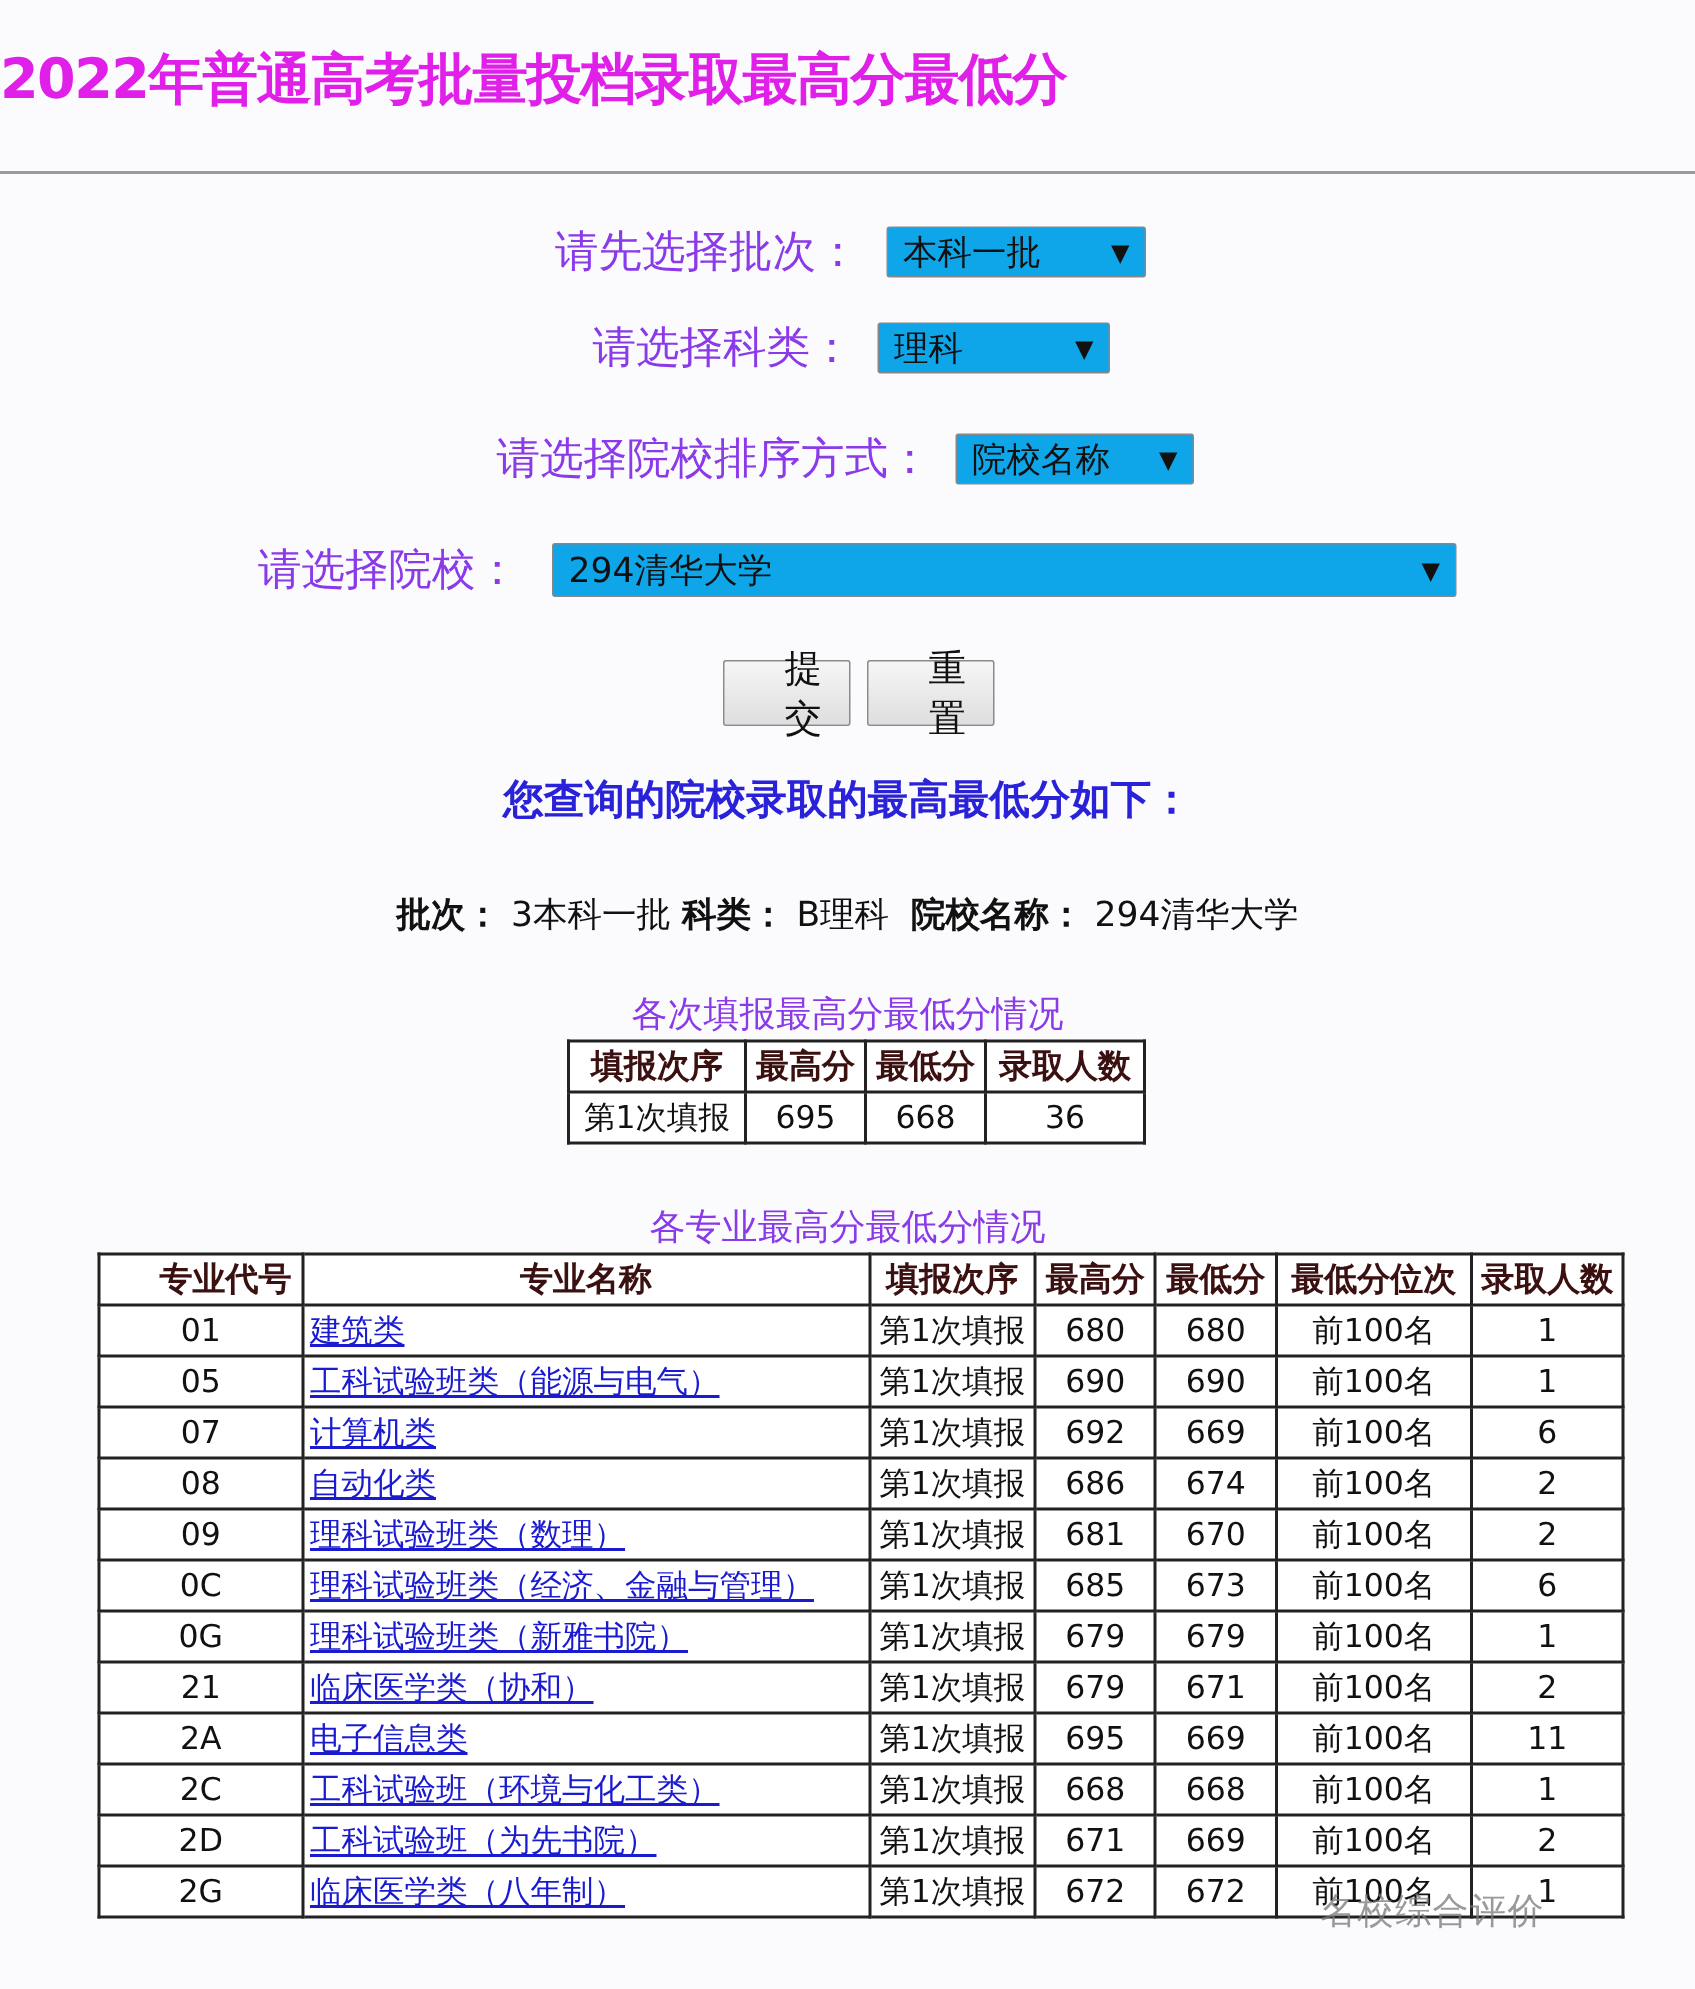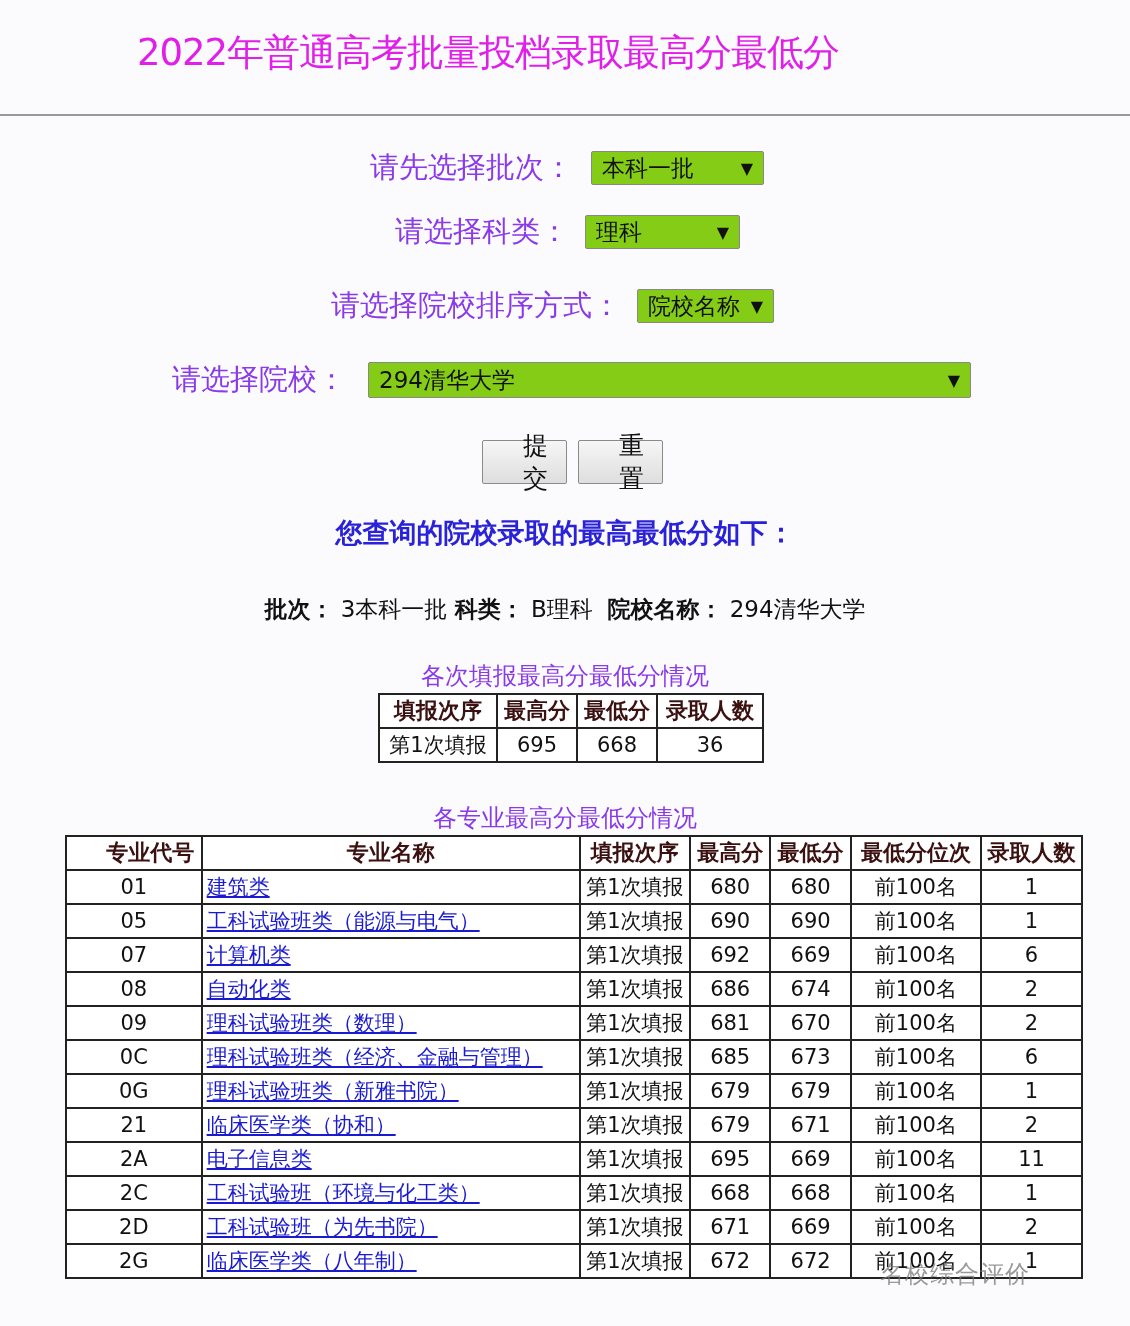--- a/index.html
+++ b/index.html
@@ -1,29 +1,29 @@
 <!DOCTYPE html>
 <html><head>
 <meta charset="utf-8">
 <style>
   html, body { margin:0; padding:0; }
   body {
     width:1130px; height:1326px; background:#fbfbfe; overflow:hidden;
     font-family:"DejaVu Sans", sans-serif; color:#111; position:relative;
   }
   .page-title {
-    position:absolute; left:0; top:28px; width:976px; text-align:center;
-    font-size:37px; font-weight:normal; color:#e020e8; letter-spacing:-1px;
+    position:absolute; left:0; top:28px; width:976px; text-align:left;
+    font-size:37px; font-weight:bold; color:#e020e8; letter-spacing:-1px;
     font-family:"DejaVu Sans", sans-serif;
   }
   .hr { position:absolute; left:0; top:114px; width:1130px; height:2px; background:#9a9a9a; }
   .form-row { position:absolute; display:flex; align-items:center; }
   .form-label { color:#8a3ae8; font-size:29px; font-family:"DejaVu Sans", sans-serif; white-space:nowrap; }
   .select {
-    border:1px solid #888; background:#84cc16; height:34px; box-sizing:border-box;
+    border:1px solid #888; background:#0ea5e9; height:34px; box-sizing:border-box;
     display:flex; align-items:center; justify-content:space-between; padding:0 10px;
     font-size:23px; color:#111; border-radius:2px; font-family:"DejaVu Sans", sans-serif;
   }
   .select .arrow { font-size:16px; margin-left:8px; }
   .btn {
     position:absolute; top:440px; height:44px; box-sizing:border-box;
     border:1px solid #8a8a8a; background:linear-gradient(#f6f6f6,#dedede);
     font-size:25px; display:flex; align-items:center; justify-content:center; border-radius:2px;padding-left:40px;
   }
   .result-title {
@@ -63,21 +63,21 @@
 <div class="form-row" style="left:395px; top:212px;">
   <span class="form-label">请选择科类：</span>
   <div class="select" style="width:155px; margin-left:16px;">
     <span>理科</span>
     <span class="arrow">▼</span>
   </div>
 </div>
 
 <div class="form-row" style="left:331px; top:286px;">
   <span class="form-label">请选择院校排序方式：</span>
-  <div class="select" style="width:137px; margin-left:16px;">
+  <div class="select" style="width:159px; margin-left:16px;">
     <span>院校名称</span>
     <span class="arrow">▼</span>
   </div>
 </div>
 
 <div class="form-row" style="left:172px; top:360px;">
   <span class="form-label">请选择院校：</span>
   <div class="select" style="width:603px; margin-left:22px; height:36px;">
     <span>294清华大学</span>
     <span class="arrow">▼</span>

